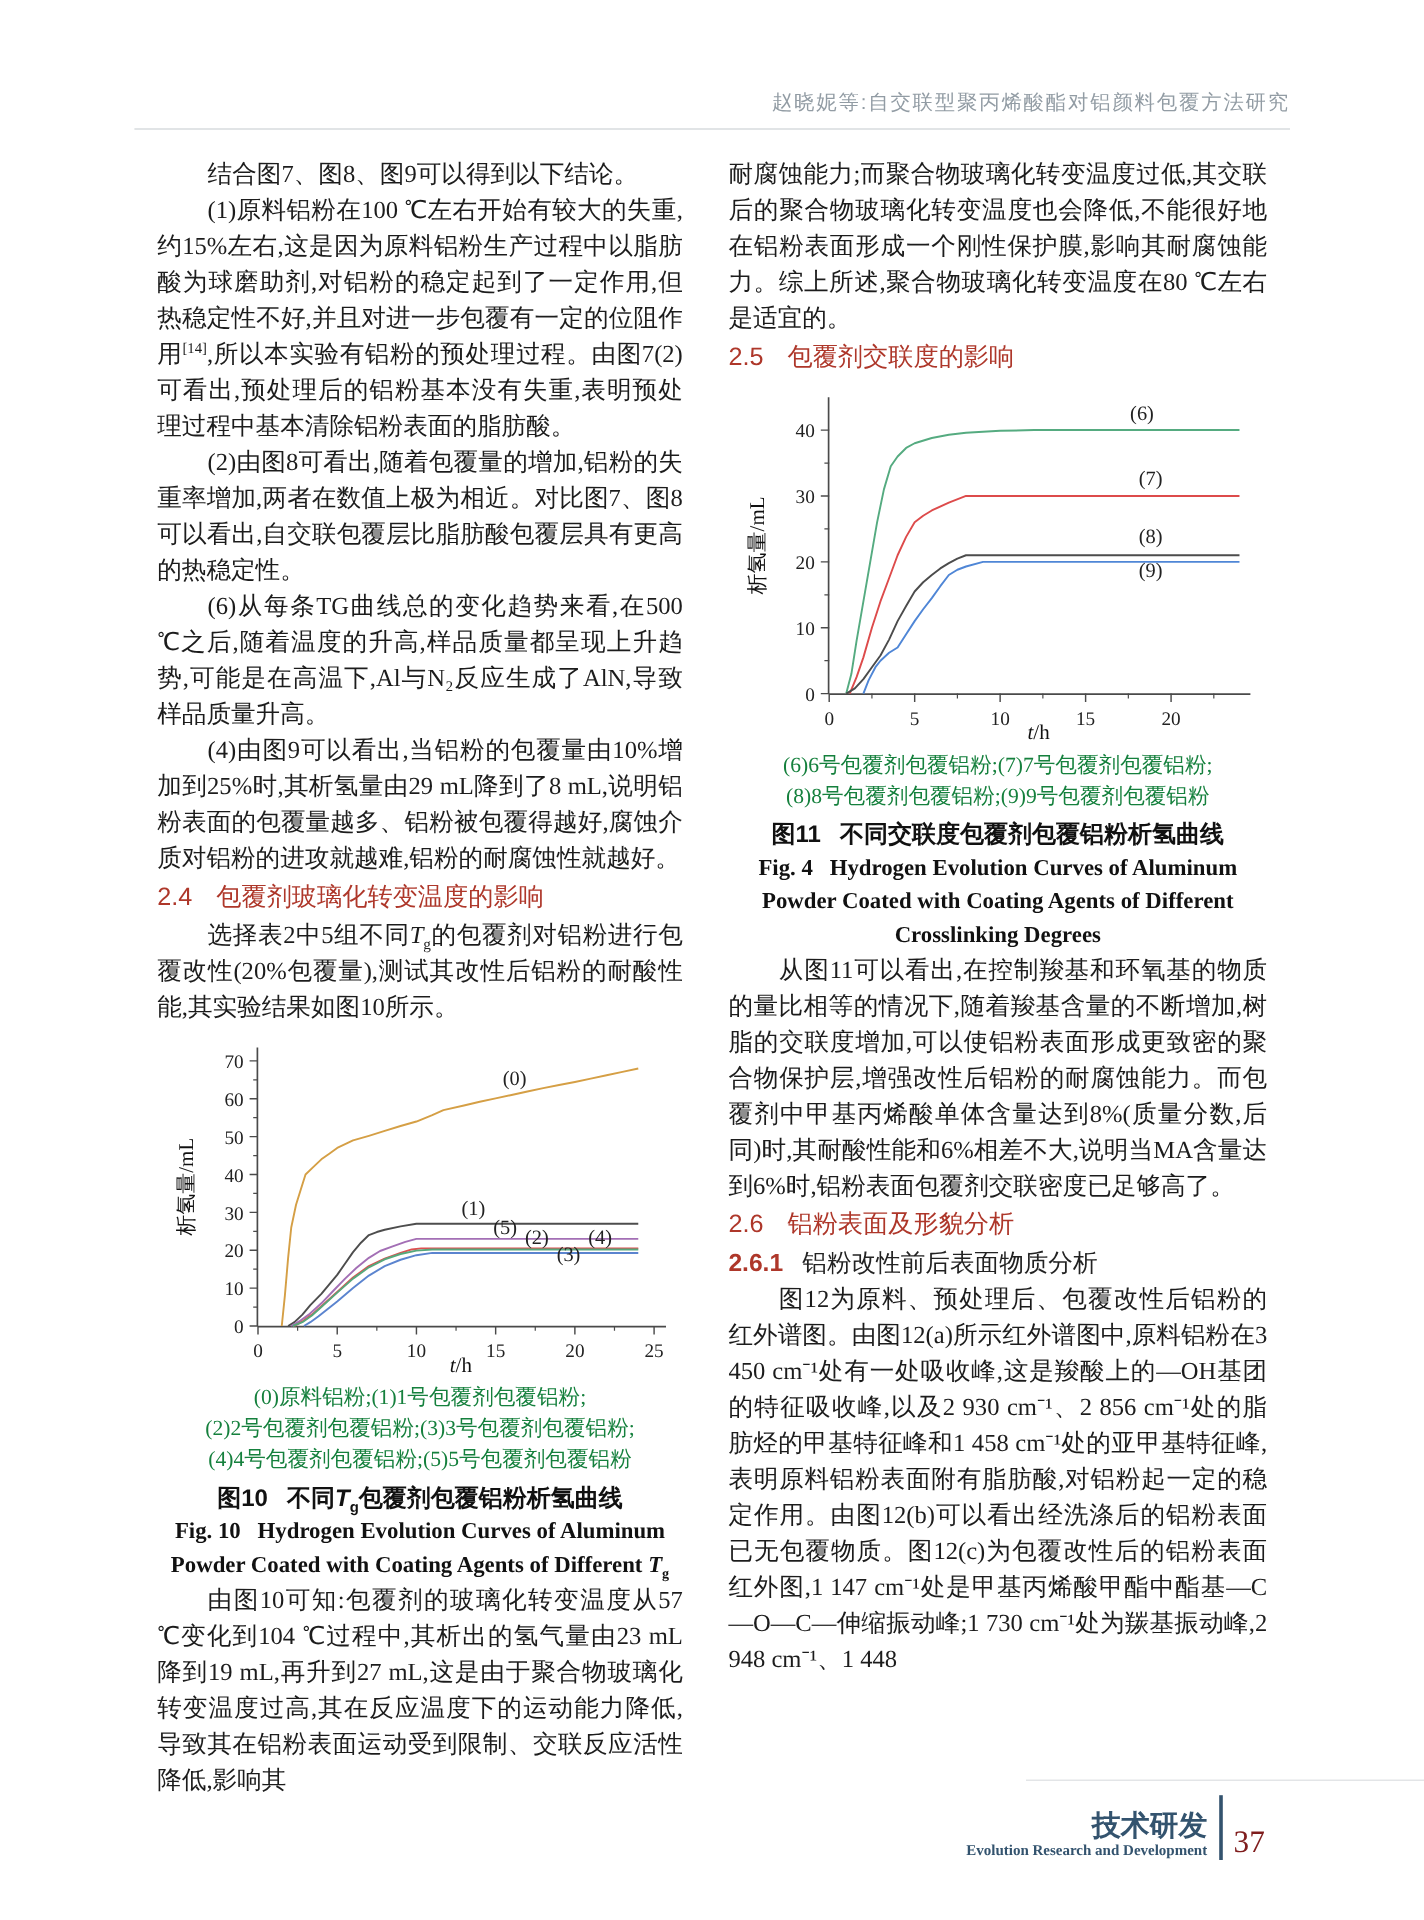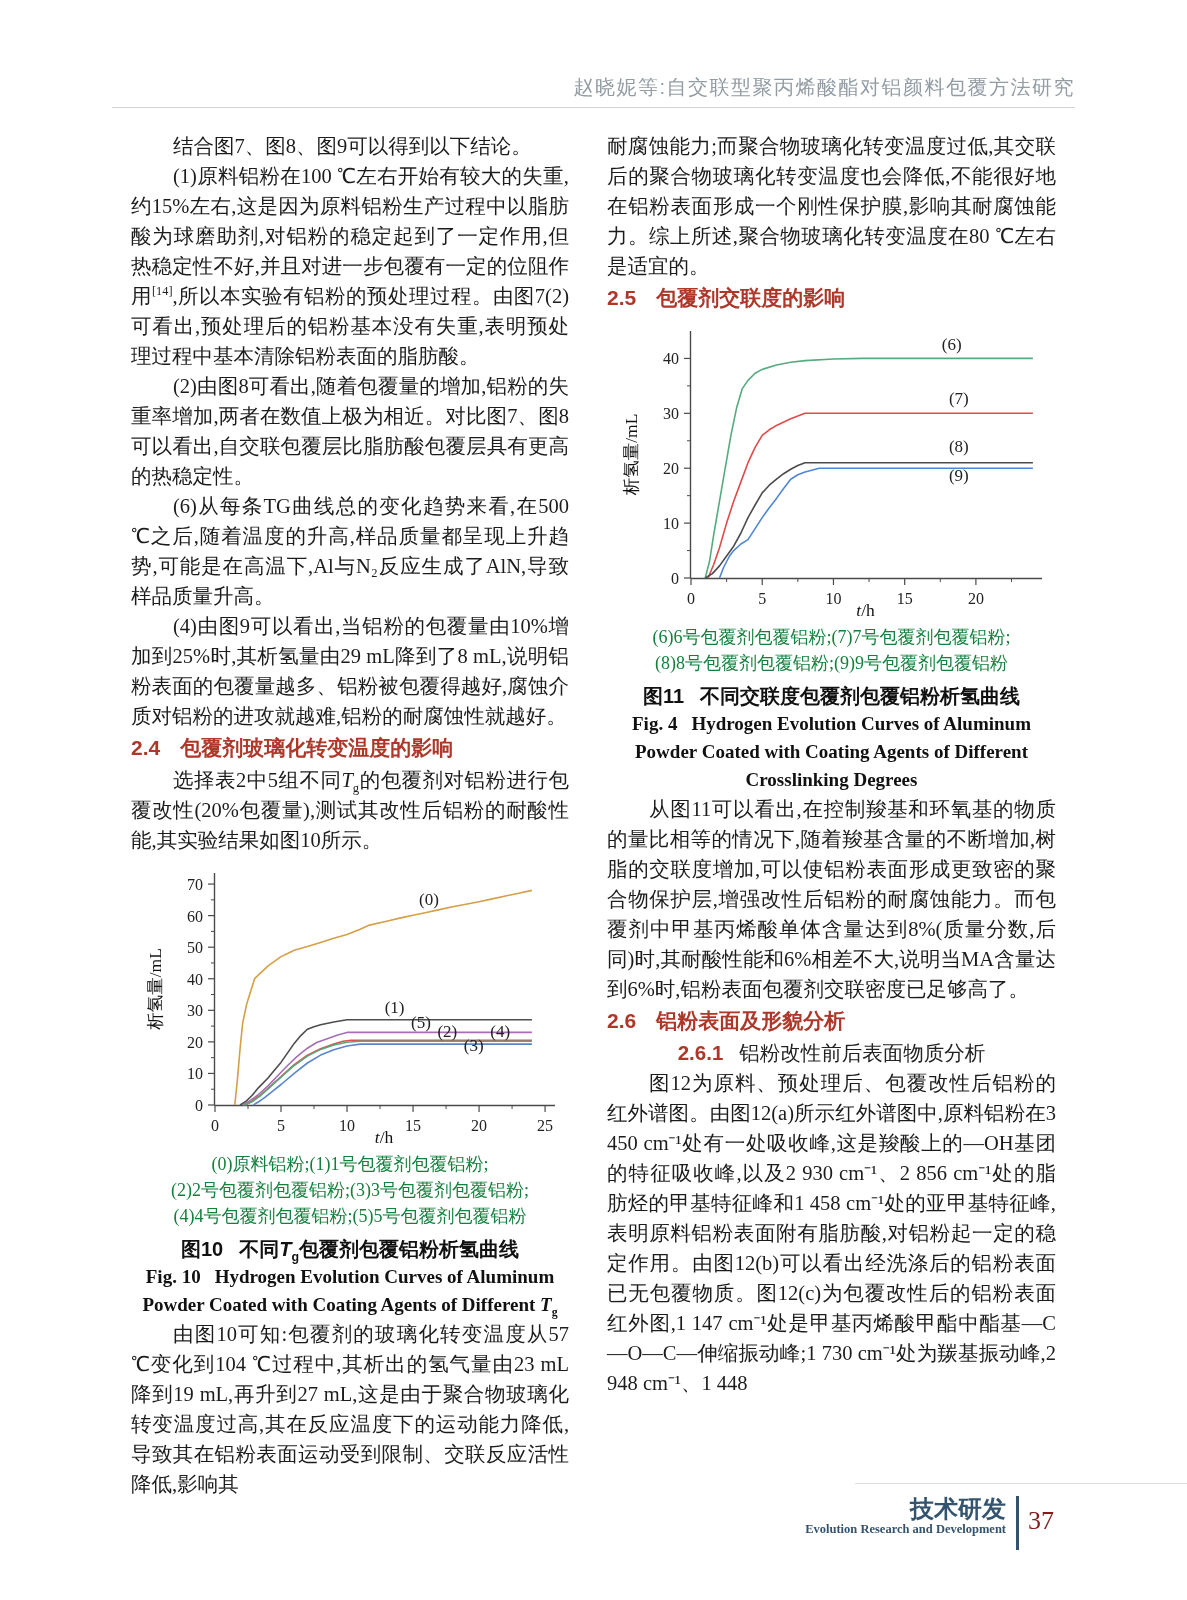--- a/index.html
+++ b/index.html
@@ -1,49 +1,49 @@
 <!DOCTYPE html>
 <html><head>
 <meta charset="utf-8">
 <style>
   html,body{margin:0;padding:0;background:#ffffff;}
   .page{position:relative;width:1187px;height:1600px;background:#fff;overflow:hidden;
         font-family:"Liberation Serif",serif;color:#1c1c1c;}
-  .running-head{position:absolute;top:74px;right:112px;font-size:20px;color:#929ca4;
+  .running-head{position:absolute;top:74px;right:112px;font-size:17px;color:#929ca4;
         letter-spacing:1.5px;font-family:"Liberation Sans",sans-serif;}
   .head-rule{position:absolute;top:107px;left:112px;right:112px;height:1px;background:#cdd2d6;}
   .col{position:absolute;top:131px;font-size:20.5px;line-height:30px;text-align:justify;}
   .col-left{left:131px;width:438px;}
   .col-right{left:607px;width:449px;}
   p.body{margin:0;text-indent:2.05em;}
   p.noindent{text-indent:0;}
   sup.ref{font-size:0.6em;vertical-align:super;line-height:0;}
   .tsub{font-size:0.62em;vertical-align:sub;line-height:0;}
   .tvar{font-style:italic;}
-  .sec-heading{font-family:"Liberation Sans",sans-serif;font-weight:bold;color:#ae372a;
+  .sec-heading{font-family:"Liberation Sans",sans-serif;font-weight:normal;color:#ae372a;
         font-size:21px;line-height:30px;margin:2px 0;text-align:left;}
   .sec-heading .num{margin-right:20px;}
   .subsec-heading{font-family:"Liberation Sans",sans-serif;font-size:20.5px;line-height:30px;
-        margin:0;color:#222;font-weight:normal;text-align:center;}
+        margin:0;color:#222;font-weight:normal;text-align:left;}
   .subsec-heading .num{color:#ae372a;font-weight:bold;margin-right:16px;}
   .fig-block{margin-top:6px;}
   .fig-caption{text-align:center;color:#15803d;font-size:18px;line-height:26px;
         text-indent:0;}
   .fig-title-cn{text-align:center;font-family:"Liberation Sans",sans-serif;font-weight:bold;
         font-size:20px;line-height:28px;margin-top:6px;color:#111;}
   .fig-title-en{text-align:center;font-weight:bold;font-size:19px;line-height:28px;color:#111;}
   .fig-title-en .fig-label{margin-right:14px;}
   .fig-title-cn .fig-label{margin-right:16px;}
   .after-fig{margin-top:14px;}
   svg.chart{display:block;}
   svg .tick{font:16px "Liberation Serif",serif;fill:#222;}
   svg .anno{font:17px "Liberation Serif",serif;fill:#222;}
   svg .axis-label{font:17.5px "Liberation Serif",serif;fill:#111;}
   .footer-rule{position:absolute;top:1483px;left:855px;right:0;height:1px;background:#dcdfe2;}
-  .footer{position:absolute;top:1496px;right:133px;display:flex;align-items:flex-start;margin-left:48px;}
+  .footer{position:absolute;top:1496px;right:133px;display:flex;align-items:flex-end;margin-left:48px;}
   .footer-text{text-align:right;color:#33536e;margin-right:10px;}
   .footer-cn{font-family:"Liberation Sans",sans-serif;font-weight:bold;font-size:24px;line-height:26px;}
   .footer-en{font-size:12.5px;font-weight:bold;line-height:15px;}
   .footer-bar{width:3px;height:54px;background:#33536e;}
   .footer-num{font-size:26px;color:#7f1d1d;margin-left:9px;padding-top:10px;}
 </style>
 </head>
 <body>
 
 <div class="page">

